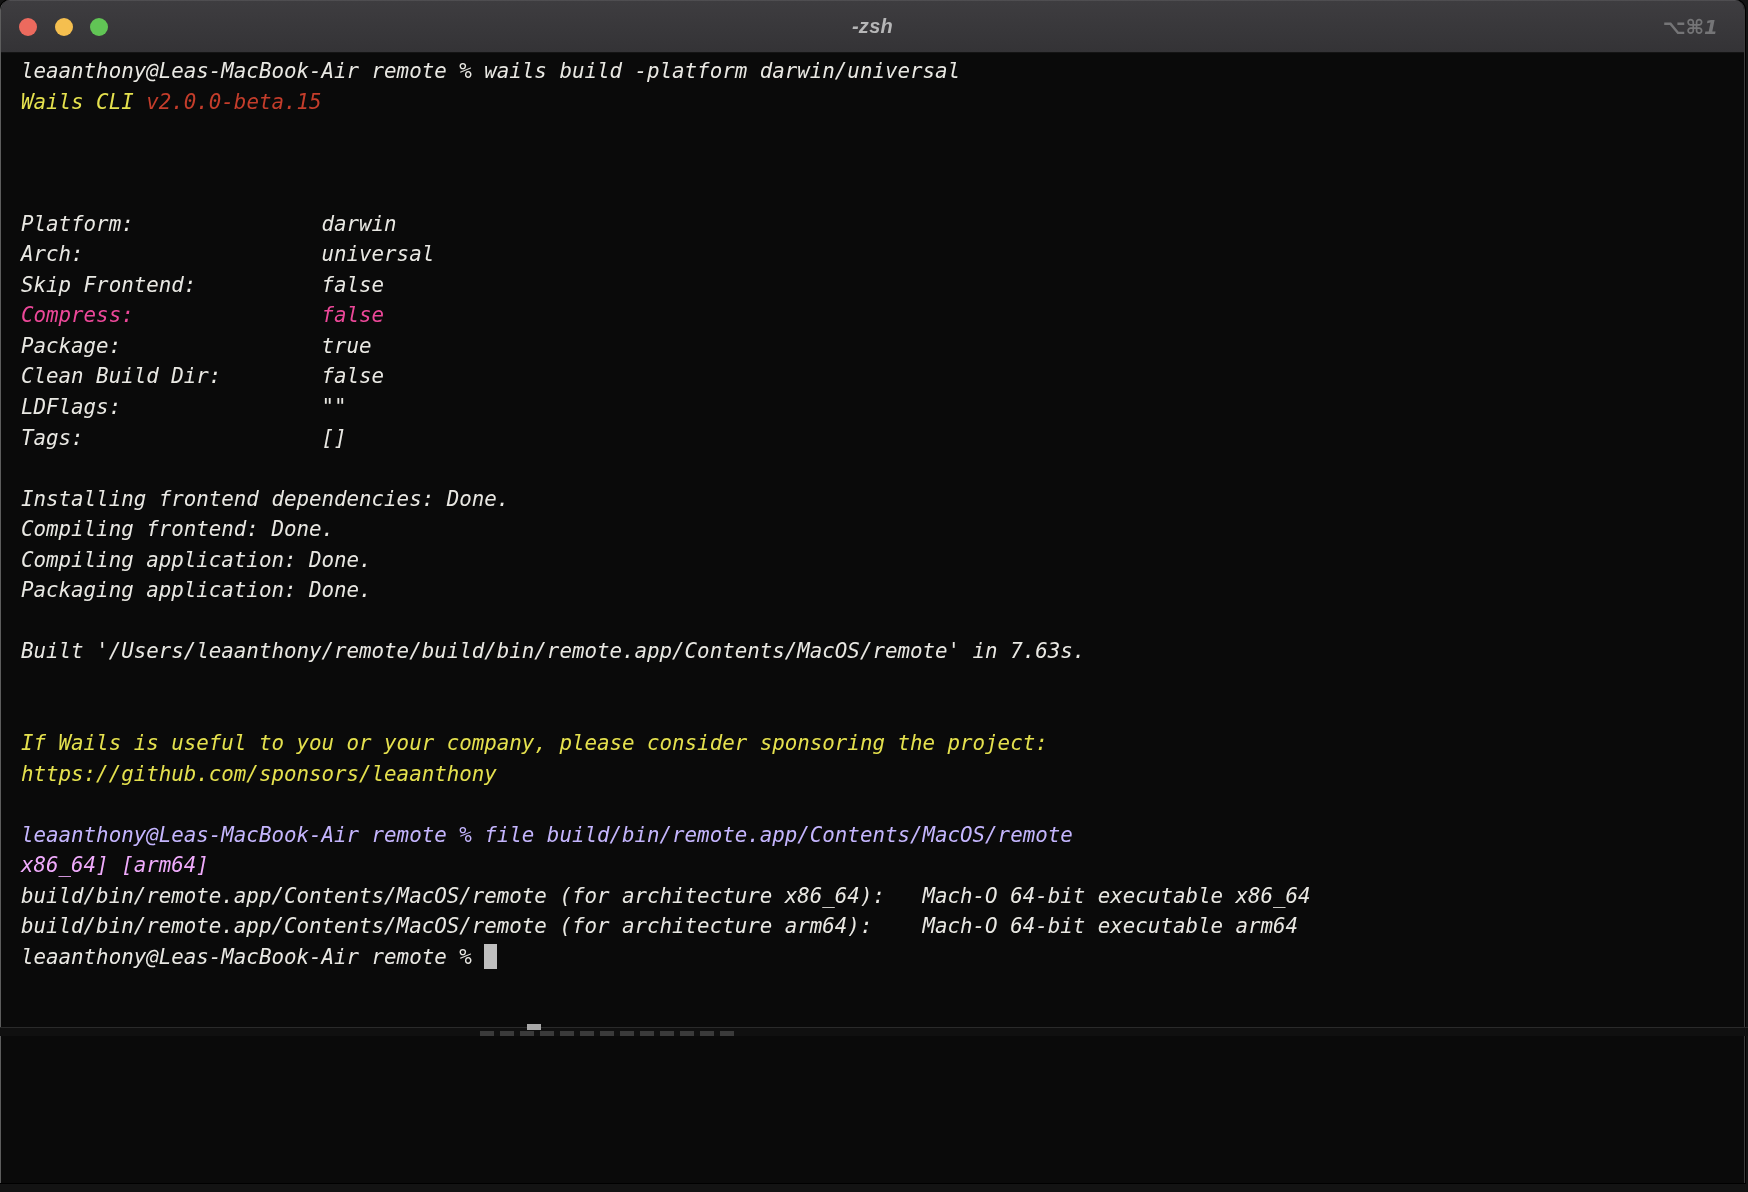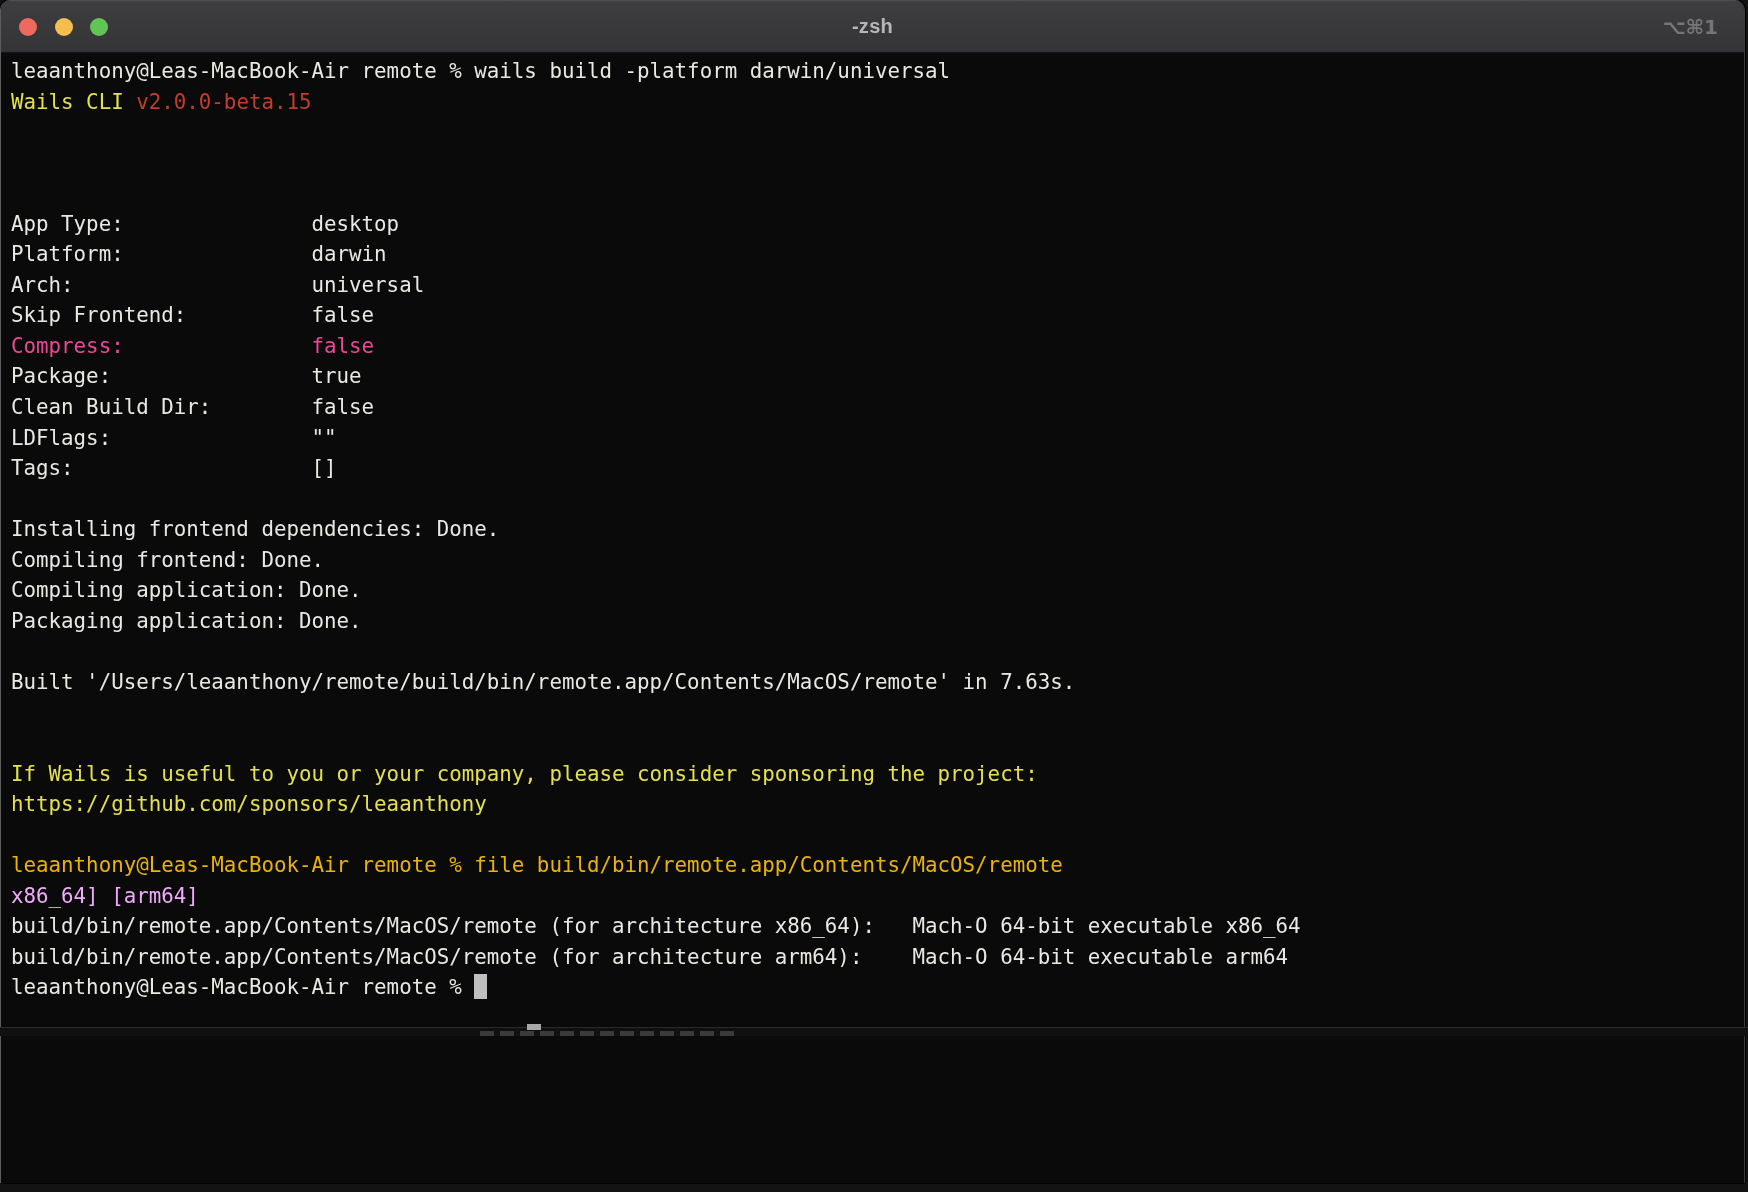--- a/index.html
+++ b/index.html
@@ -2,21 +2,21 @@
 <html><head>
 <meta charset="utf-8">
 <style>
   * { margin: 0; padding: 0; box-sizing: border-box; }
   html, body {
     width: 1748px; height: 1192px;
     background: #131313;
     font-family: "DejaVu Sans Mono", monospace;
     overflow: hidden;
   }
-  .stage { position: relative; width: 1748px; height: 1036px; }
+  .stage { position: relative; width: 1748px; height: 1036px; font-style: italic; }
 
   
   .terminal-window {
     position: absolute; top: 0; left: 0;
     width: 1745px; height: 1183px;
     border-radius: 10px 10px 0 0;
     overflow: hidden;
     border-left: 1px solid #5d5d5d;
     border-right: 1px solid #3c3c3c;
     background: #0a0a0a;
@@ -56,21 +56,21 @@
     font-family: "DejaVu Sans", "Liberation Sans", sans-serif;
     font-size: 20px; font-weight: 600;
     color: #757577;
   }
 
   
   .terminal-content {
     position: relative;
     width: 100%; height: 1129px;
     background: #0a0a0a;
-    padding: 3px 8px 0 10px;
+    padding: 3px 8px 0 20px;
     cursor: text;
   }
   .term-line {
     white-space: pre;
     font-size: 20.8px;
     line-height: 30.55px;
     height: 30.55px;
     color: #e9e8e3;
   }
   .cursor {
@@ -115,42 +115,41 @@
       <div class="titlebar-title">-zsh</div>
       <div class="titlebar-shortcut">⌥⌘1</div>
     </div>
 
     <div class="terminal-content">
         <div class="term-line"><span style="color: rgb(233, 232, 227);">leaanthony@Leas-MacBook-Air remote % wails build -platform darwin/universal</span></div>
         <div class="term-line"><span style="color: rgb(229, 225, 78);">Wails CLI </span><span style="color: rgb(196, 61, 43);">v2.0.0-beta.15</span></div>
         <div class="term-line">&nbsp;</div>
         <div class="term-line">&nbsp;</div>
         <div class="term-line">&nbsp;</div>
-        <div class="term-line"><span style="color: rgb(233, 232, 227);">App Type:               desktop</span></div>
         <div class="term-line"><span style="color: rgb(233, 232, 227);">Platform:               darwin</span></div>
         <div class="term-line"><span style="color: rgb(233, 232, 227);">Arch:                   universal</span></div>
         <div class="term-line"><span style="color: rgb(233, 232, 227);">Skip Frontend:          false</span></div>
         <div class="term-line"><span style="color: #ec4899;">Compress:               false</span></div>
         <div class="term-line"><span style="color: rgb(233, 232, 227);">Package:                true</span></div>
         <div class="term-line"><span style="color: rgb(233, 232, 227);">Clean Build Dir:        false</span></div>
         <div class="term-line"><span style="color: rgb(233, 232, 227);">LDFlags:                ""</span></div>
         <div class="term-line"><span style="color: rgb(233, 232, 227); text-align: right;">Tags:                   []</span></div>
         <div class="term-line">&nbsp;</div>
         <div class="term-line"><span style="color: rgb(233, 232, 227);">Installing frontend dependencies: Done.</span></div>
         <div class="term-line"><span style="color: rgb(233, 232, 227);">Compiling frontend: Done.</span></div>
         <div class="term-line"><span style="color: rgb(233, 232, 227);">Compiling application: Done.</span></div>
         <div class="term-line"><span style="color: rgb(233, 232, 227);">Packaging application: Done.</span></div>
         <div class="term-line">&nbsp;</div>
         <div class="term-line"><span style="color: rgb(233, 232, 227);">Built '/Users/leaanthony/remote/build/bin/remote.app/Contents/MacOS/remote' in 7.63s.</span></div>
         <div class="term-line">&nbsp;</div>
         <div class="term-line">&nbsp;</div>
         <div class="term-line"><span style="color: rgb(229, 225, 78);">If Wails is useful to you or your company, please consider sponsoring the project:</span></div>
         <div class="term-line"><span style="color: rgb(229, 225, 78);">https://github.com/sponsors/leaanthony</span></div>
         <div class="term-line">&nbsp;</div>
-        <div class="term-line"><span style="color: #eab308;">leaanthony@Leas-MacBook-Air remote % file build/bin/remote.app/Contents/MacOS/remote</span></div>
+        <div class="term-line"><span style="color: #c4b5fd;">leaanthony@Leas-MacBook-Air remote % file build/bin/remote.app/Contents/MacOS/remote</span></div>
         <div class="term-line"><span style="color: #f0abfc;">x86_64] [arm64]</span></div>
         <div class="term-line"><span style="color: rgb(233, 232, 227);">build/bin/remote.app/Contents/MacOS/remote (for architecture x86_64):   Mach-O 64-bit executable x86_64</span></div>
         <div class="term-line"><span style="color: rgb(233, 232, 227);">build/bin/remote.app/Contents/MacOS/remote (for architecture arm64):    Mach-O 64-bit executable arm64</span></div>
         <div class="term-line"><span style="color: rgb(233, 232, 227);">leaanthony@Leas-MacBook-Air remote % </span><span class="cursor"></span></div>
       </div>
 
   </div>
 
   <div class="behind-strip">
     <div class="glyph-dashes"></div>

